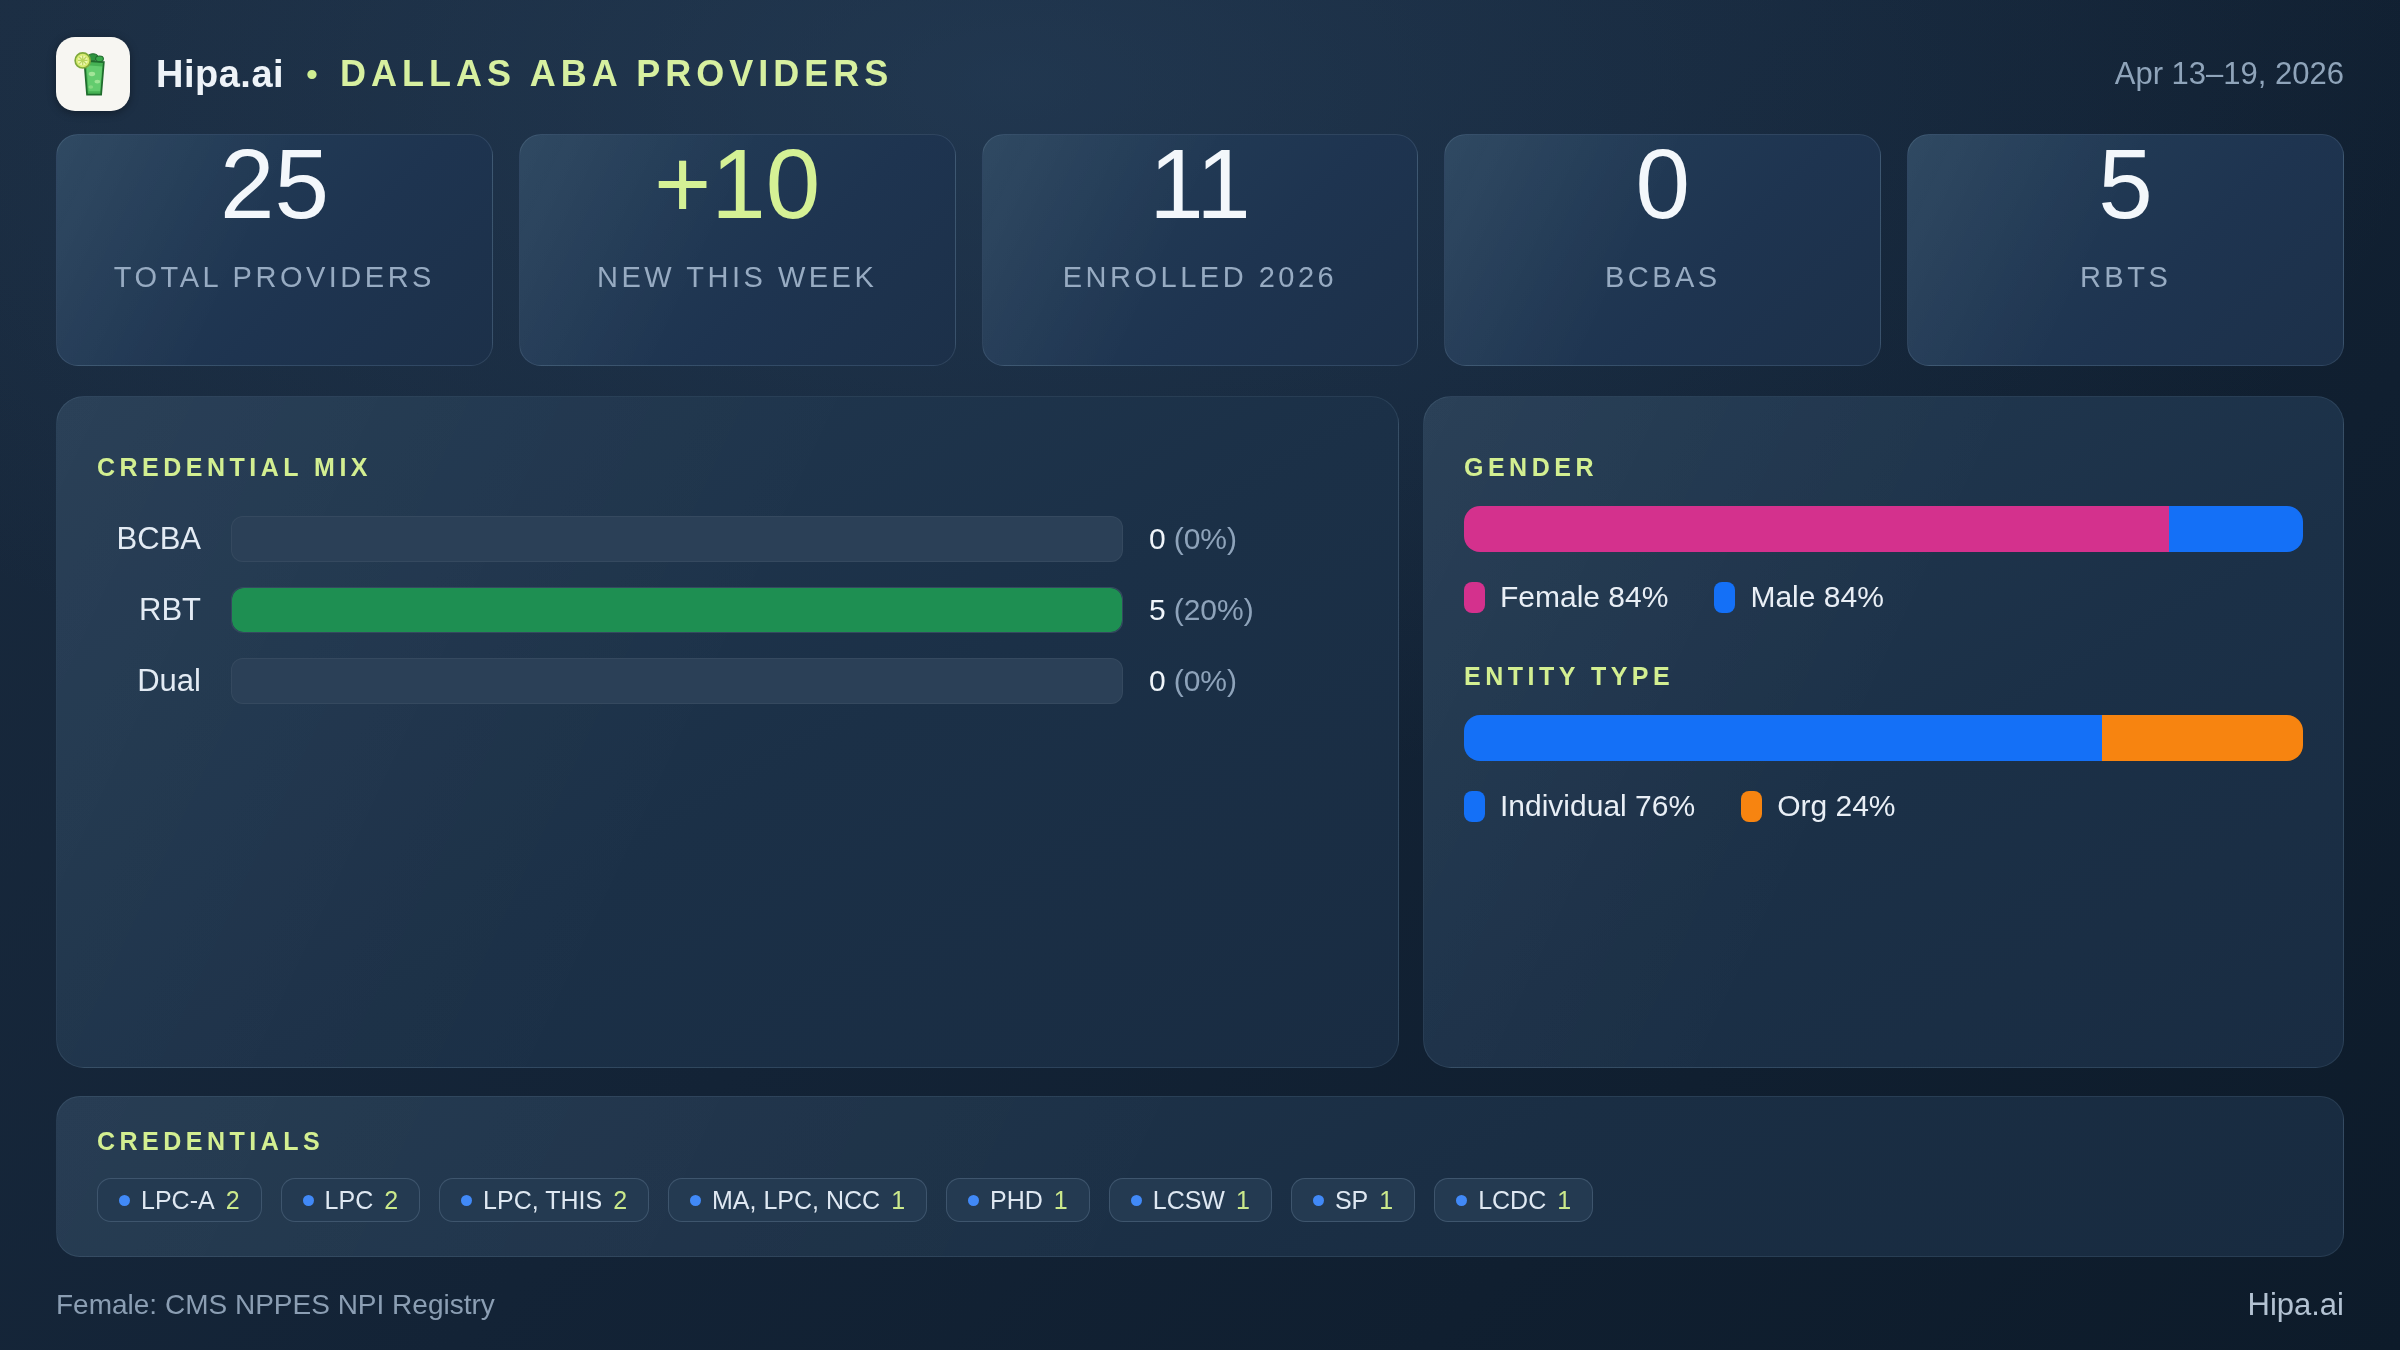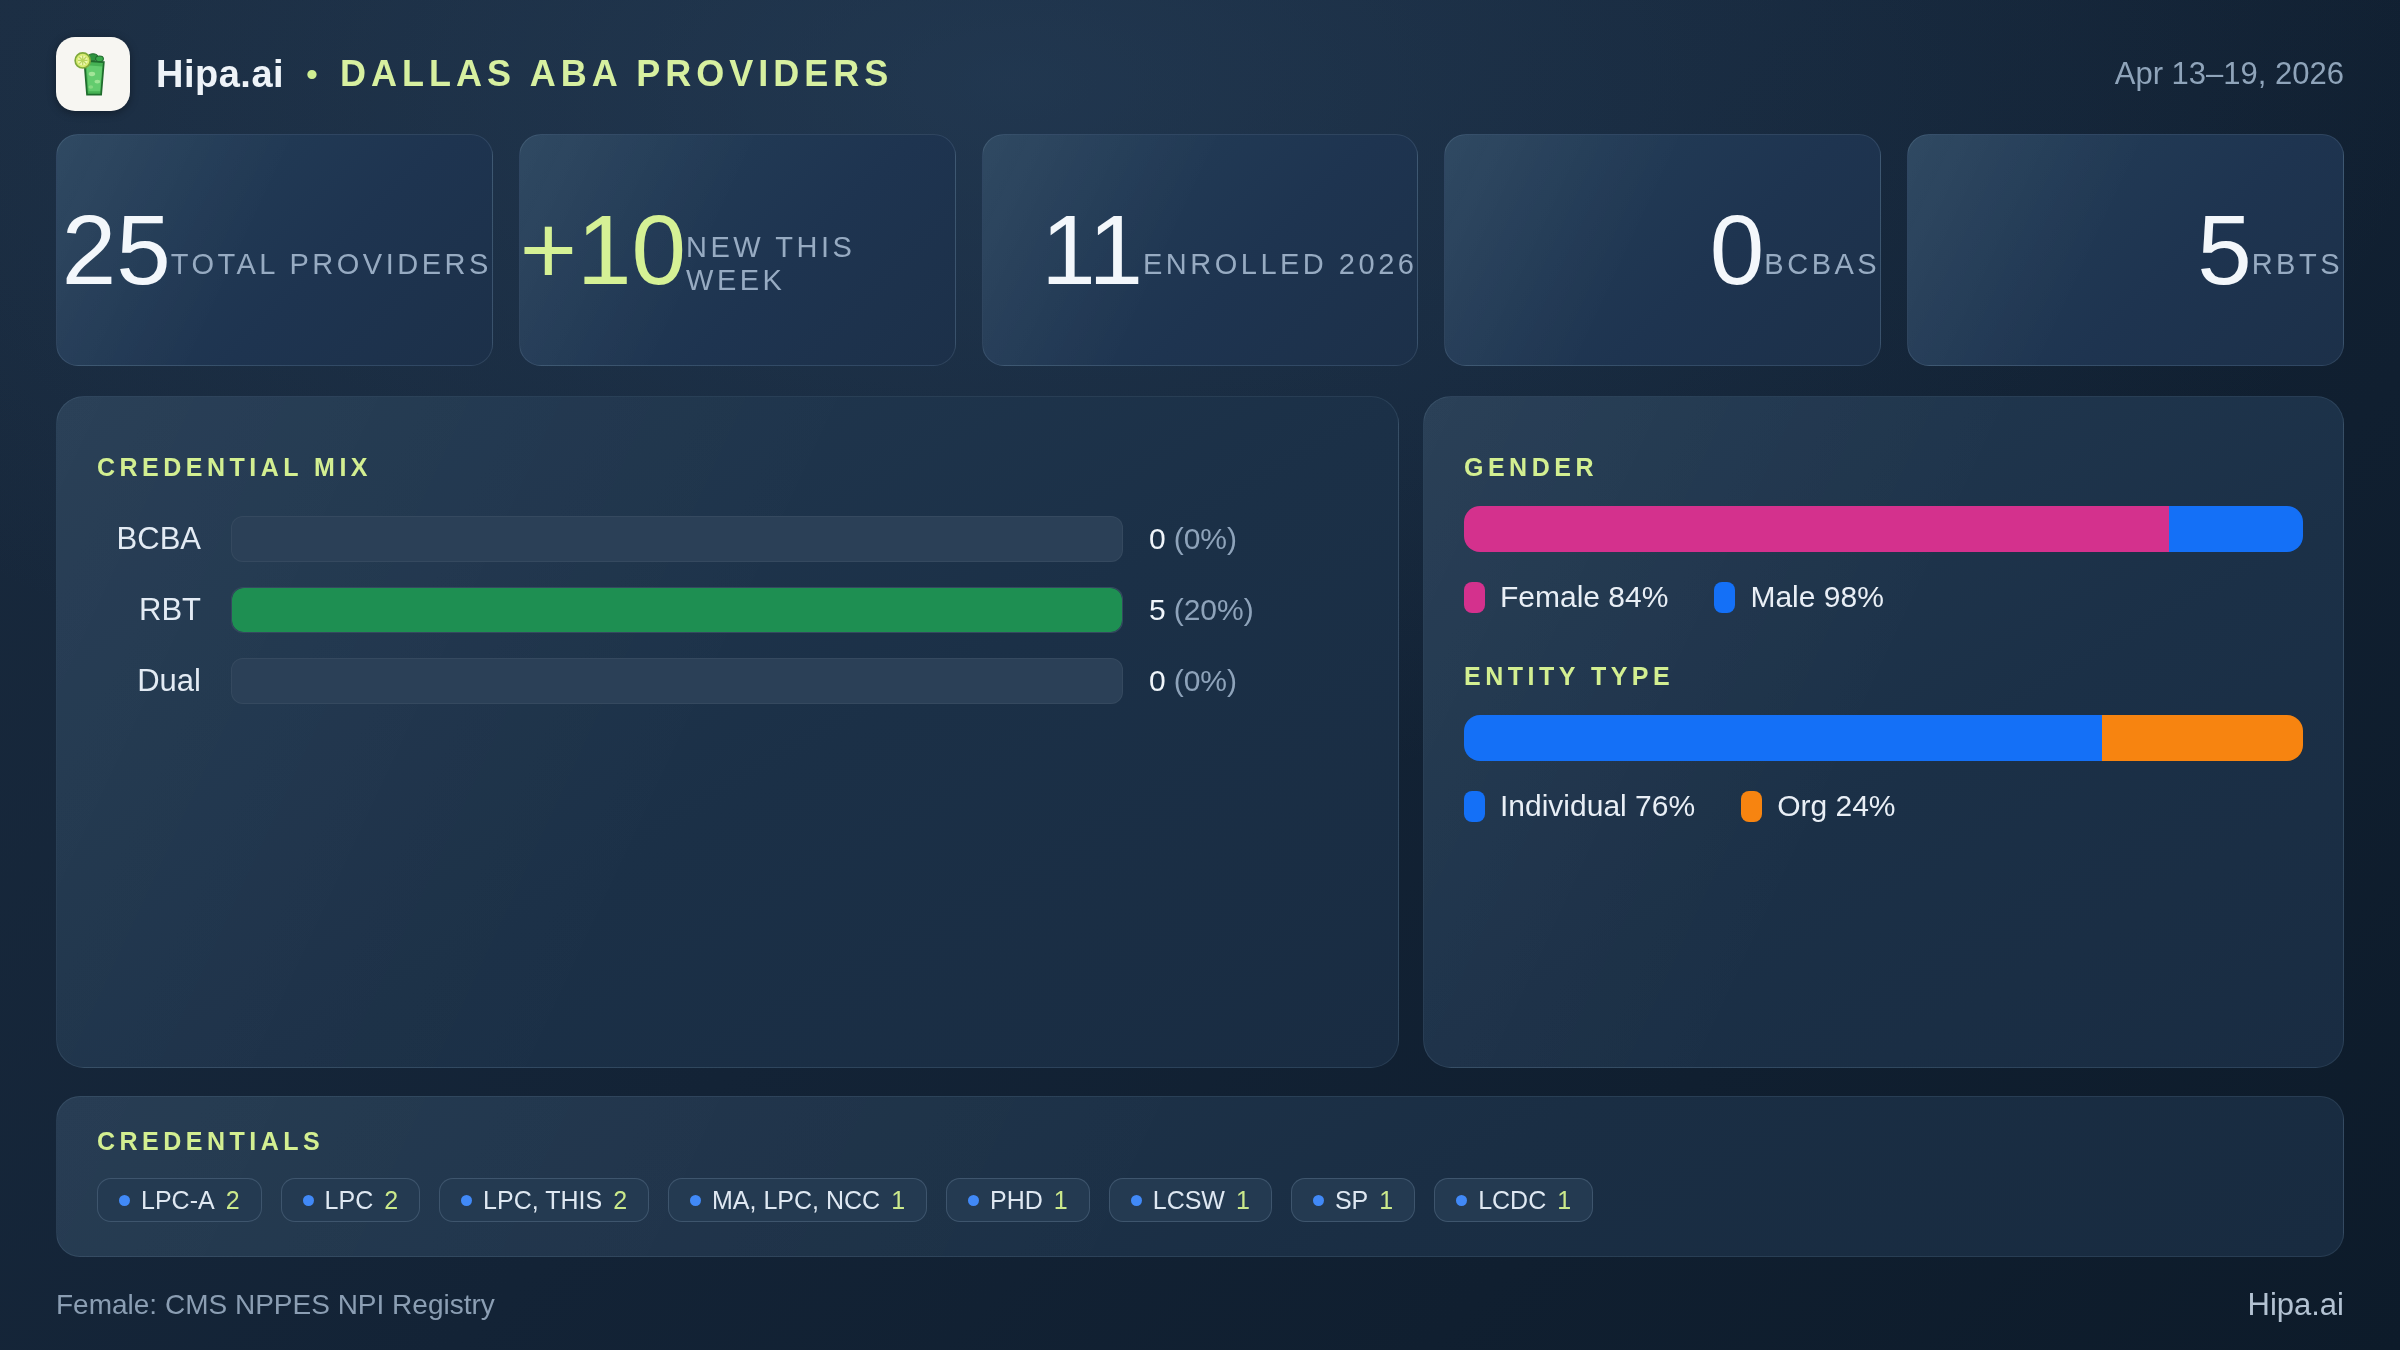--- a/index.html
+++ b/index.html
@@ -28,21 +28,21 @@
   .date-range { font-size:31px; color:#8fa4ba; }
 
   
   .stats { display:flex; gap:26px; margin-top:22px; }
   .stat-card {
     flex:1; height:232px; border-radius:22px;
     border:1px solid rgba(164,192,219,0.14);
     background:
       linear-gradient(115deg, rgba(255,255,255,0.05) 0%, rgba(255,255,255,0) 45%),
       linear-gradient(135deg, #25405a 0%, #1e3450 60%, #1c3049 100%);
-    display:flex; flex-direction:row; align-items:center; justify-content:flex-end;
+    display:flex; flex-direction:column; align-items:center; justify-content:flex-start;
   }
   .stat-value { font-size:98px; line-height:1; font-weight:500; color:#f3f7fb; }
   .stat-value.accent { color:#d5f195; }
   .stat-label { margin-top:28px; font-size:29px; color:#97abc2; letter-spacing:3.5px; }
 
   
   .main { display:flex; gap:24px; margin-top:30px; height:672px; }
   .panel {
     border-radius:28px;
     border:1px solid rgba(158,187,215,0.12);
@@ -195,21 +195,21 @@
         <div class="seg" style="width: 84%; background: rgb(212, 49, 141);"></div>
         <div class="seg" style="width: 16%; background: rgb(20, 112, 247);"></div>
       </div>
       <div class="legend">
         <div class="legend-item">
           <div class="swatch" style="background: rgb(212, 49, 141);"></div>
           <div class="legend-text">Female 84%</div>
         </div>
         <div class="legend-item">
           <div class="swatch" style="background: rgb(20, 112, 247);"></div>
-          <div class="legend-text">Male 98%</div>
+          <div class="legend-text">Male 84%</div>
         </div>
       </div>
 
       <div class="subsection">
         <div class="panel-title">ENTITY TYPE</div>
         <div class="stacked-bar">
           <div class="seg" style="width: 76%; background: rgb(20, 112, 247);"></div>
           <div class="seg" style="width: 24%; background: rgb(247, 132, 16);"></div>
         </div>
         <div class="legend">

